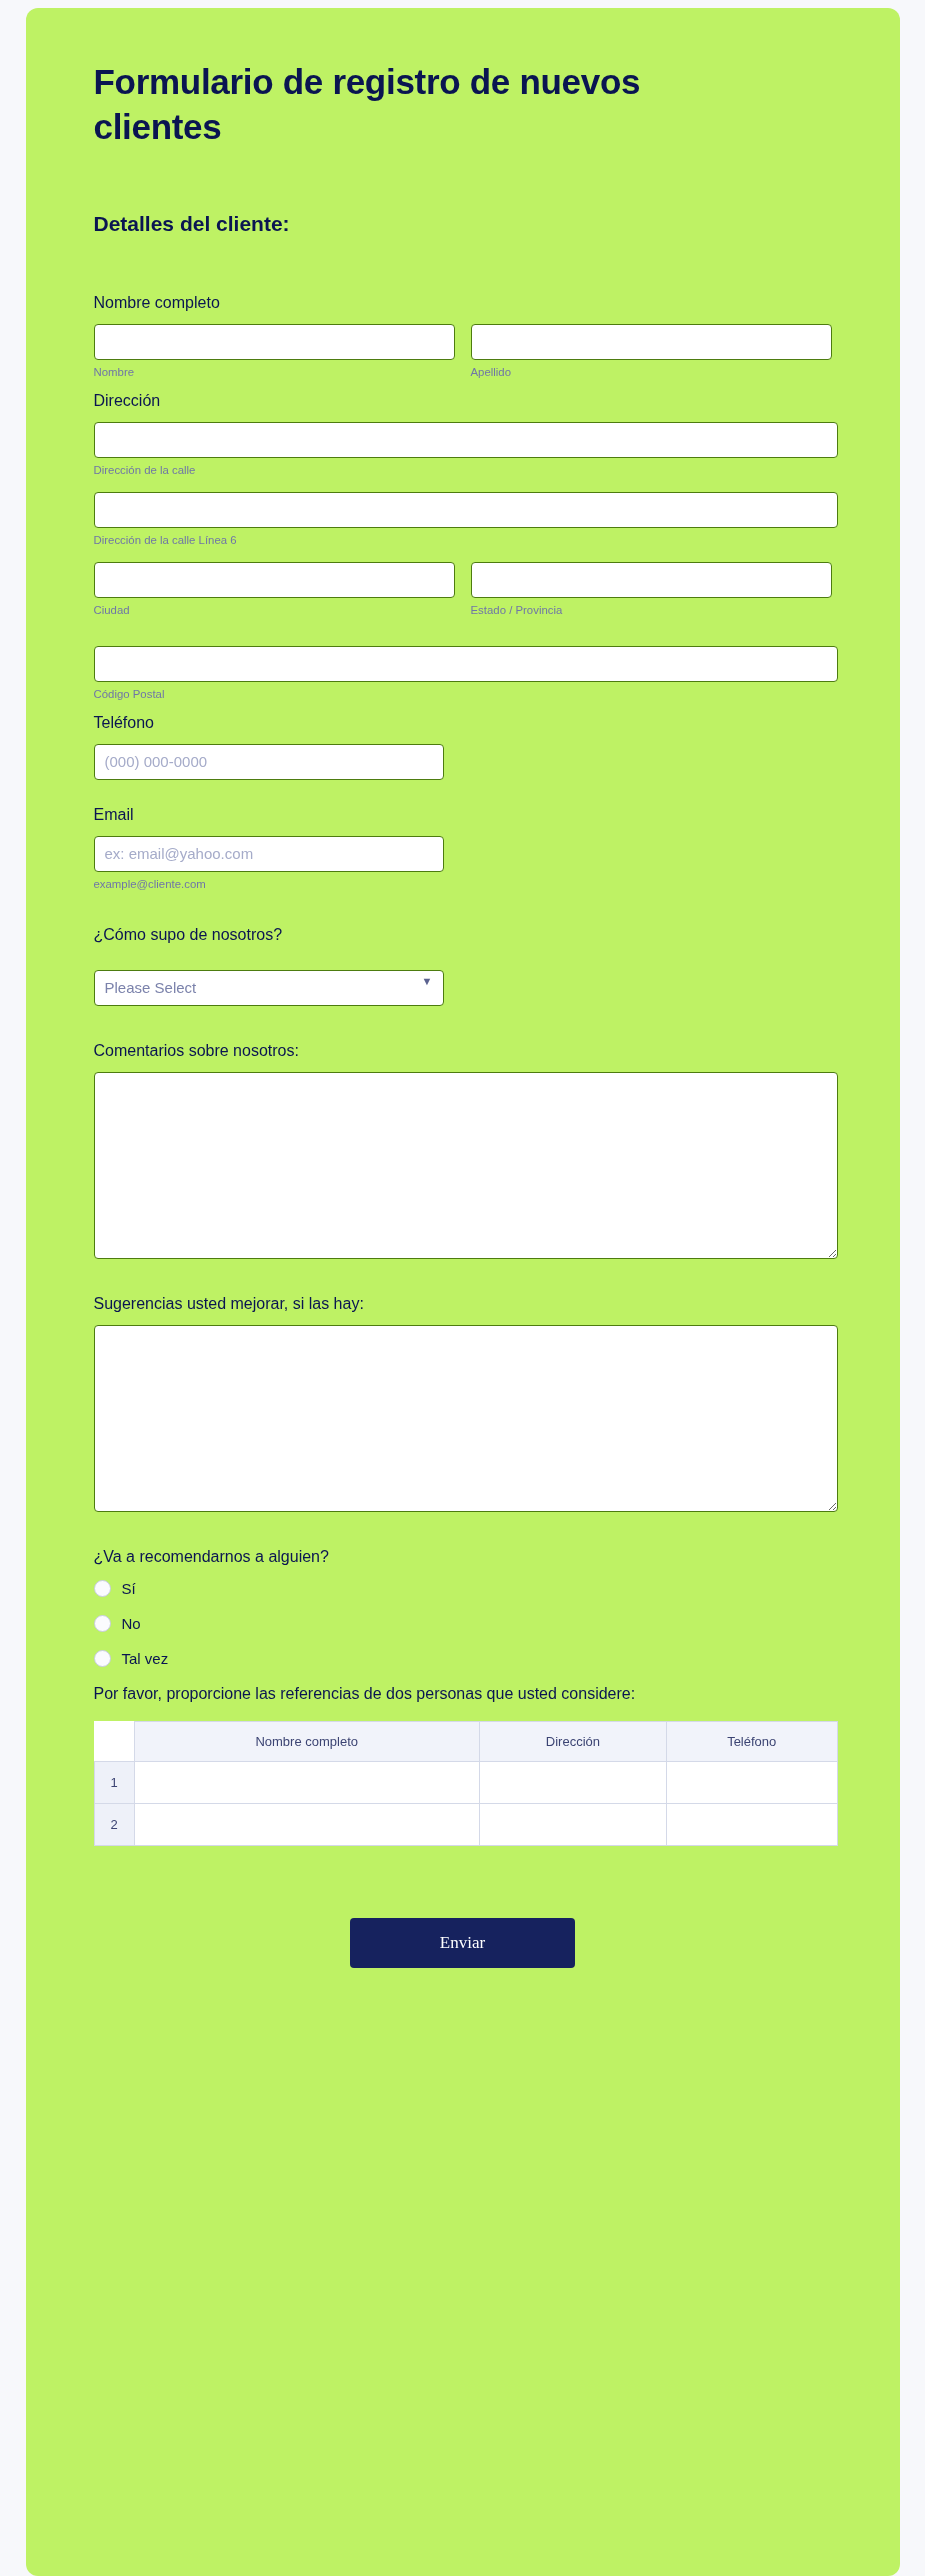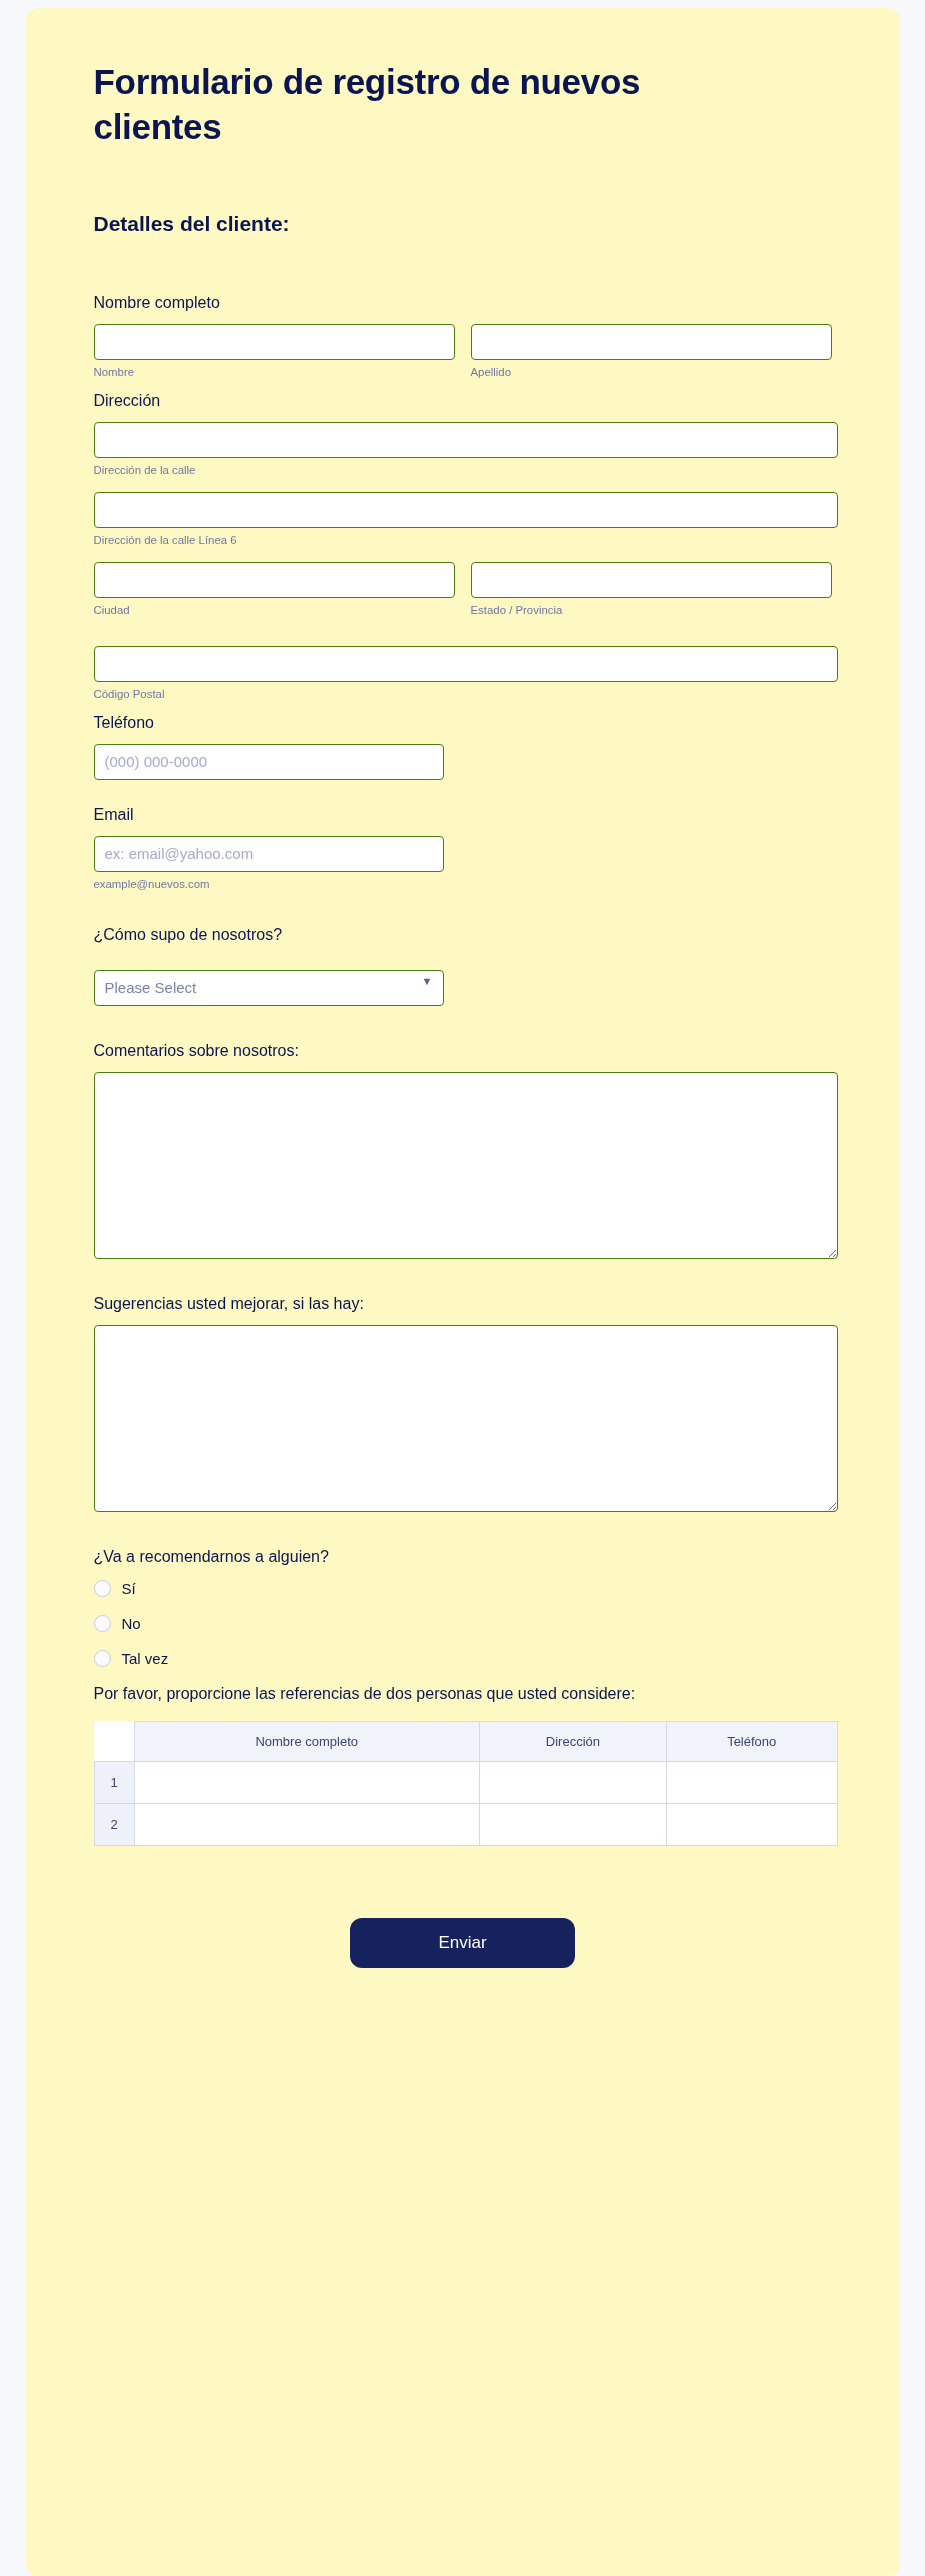--- a/index.html
+++ b/index.html
@@ -11,21 +11,21 @@
   }
   body {
     width: 925px;
     min-height: 2576px;
     display: flex;
     justify-content: center;
   }
   .form-card {
     width: 874px;
     margin: 8px 0 0 0;
-    background: #fef9c3;
+    background: #bef264;
     border-radius: 12px;
     padding: 52px 68px 70px 68px;
     position: relative;
   }
   h1.form-title {
     font-size: 35px;
     line-height: 1.28;
     font-weight: bold;
     color: #0a1551;
     margin: 0 0 62px 0;
@@ -159,26 +159,26 @@
     background: #ffffff;
     border: none;
     width: 40px;
   }
   .submit-wrap {
     display: flex;
     justify-content: center;
     margin-top: 72px;
   }
   button.submit {
-    font-family: Liberation Sans, sans-serif;
+    font-family: Liberation Serif, serif;
     background: #16225e;
     color: #ffffff;
     font-size: 17px;
     border: none;
-    border-radius: 12px;
+    border-radius: 4px;
     width: 225px;
     height: 50px;
     cursor: pointer;
   }
   .mt-sec { margin-top: 36px; }
   .mt-med { margin-top: 26px; }
   .mt-sm { margin-top: 16px; }
 </style>
 </head>
 <body>
@@ -237,21 +237,21 @@
     <span class="field-label">Teléfono</span>
     <div class="narrow">
       <input class="txt" type="text" placeholder="(000) 000-0000" style="">
     </div>
   </div>
 
   <div class="field-block mt-med">
     <span class="field-label">Email</span>
     <div class="narrow">
       <input class="txt" type="text" placeholder="ex: email@yahoo.com" style="">
-      <span class="sub-label">example@nuevos.com</span>
+      <span class="sub-label">example@cliente.com</span>
     </div>
   </div>
 
   <div class="field-block mt-sec">
     <span class="field-label">¿Cómo supo de nosotros?</span>
     <div class="select-wrap">
       <select class="sel">
         <option>Please Select</option>
       </select>
       <span class="chev">▼</span>

